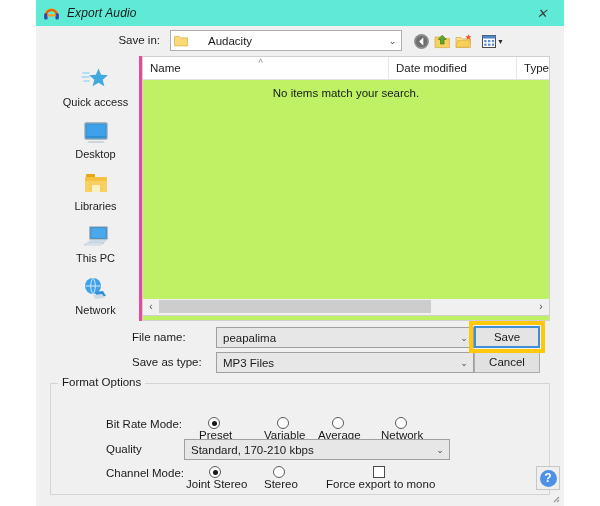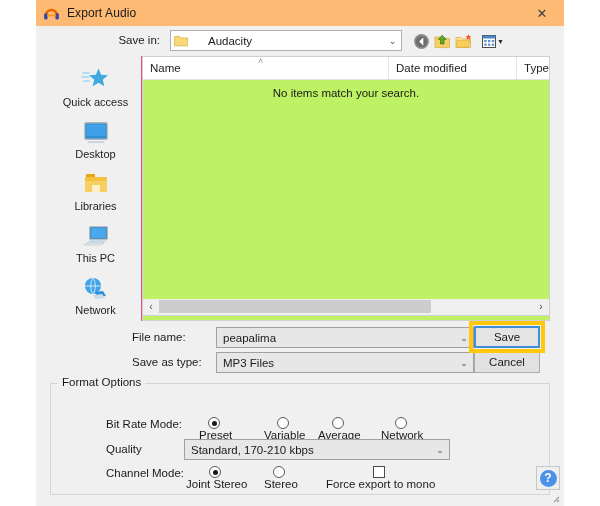--- a/index.html
+++ b/index.html
@@ -27,23 +27,24 @@
     background: #f0f0f0;
     box-sizing: border-box;
   }
 
   
   .titlebar {
     position: absolute;
     left: 0; top: 0;
     width: 528px;
     height: 26px;
-    background: #fdba74;
+    background: #5eead4;
     display: flex;
     align-items: center;
+    font-style: italic;
   }
   .title-icon {
     margin-left: 6px;
     width: 18px; height: 18px;
     display: flex; align-items: center; justify-content: center;
   }
   .title-text {
     margin-left: 7px;
     font-size: 12px;
     color: #1a1a1a;
@@ -116,21 +117,21 @@
     font-size: 7px;
     color: #2c2c2c;
   }
 
   
   .places {
     position: absolute;
     left: 14px; top: 56px;
     width: 92px; height: 265px;
     background: #f0f0f0;
-    border-right: 1px solid #ec4899;
+    border-right: 3px solid #ec4899;
     box-sizing: border-box;
   }
   .place {
     position: absolute;
     left: 0;
     width: 91px;
     height: 52px;
     text-align: center;
   }
   .place-ico {

